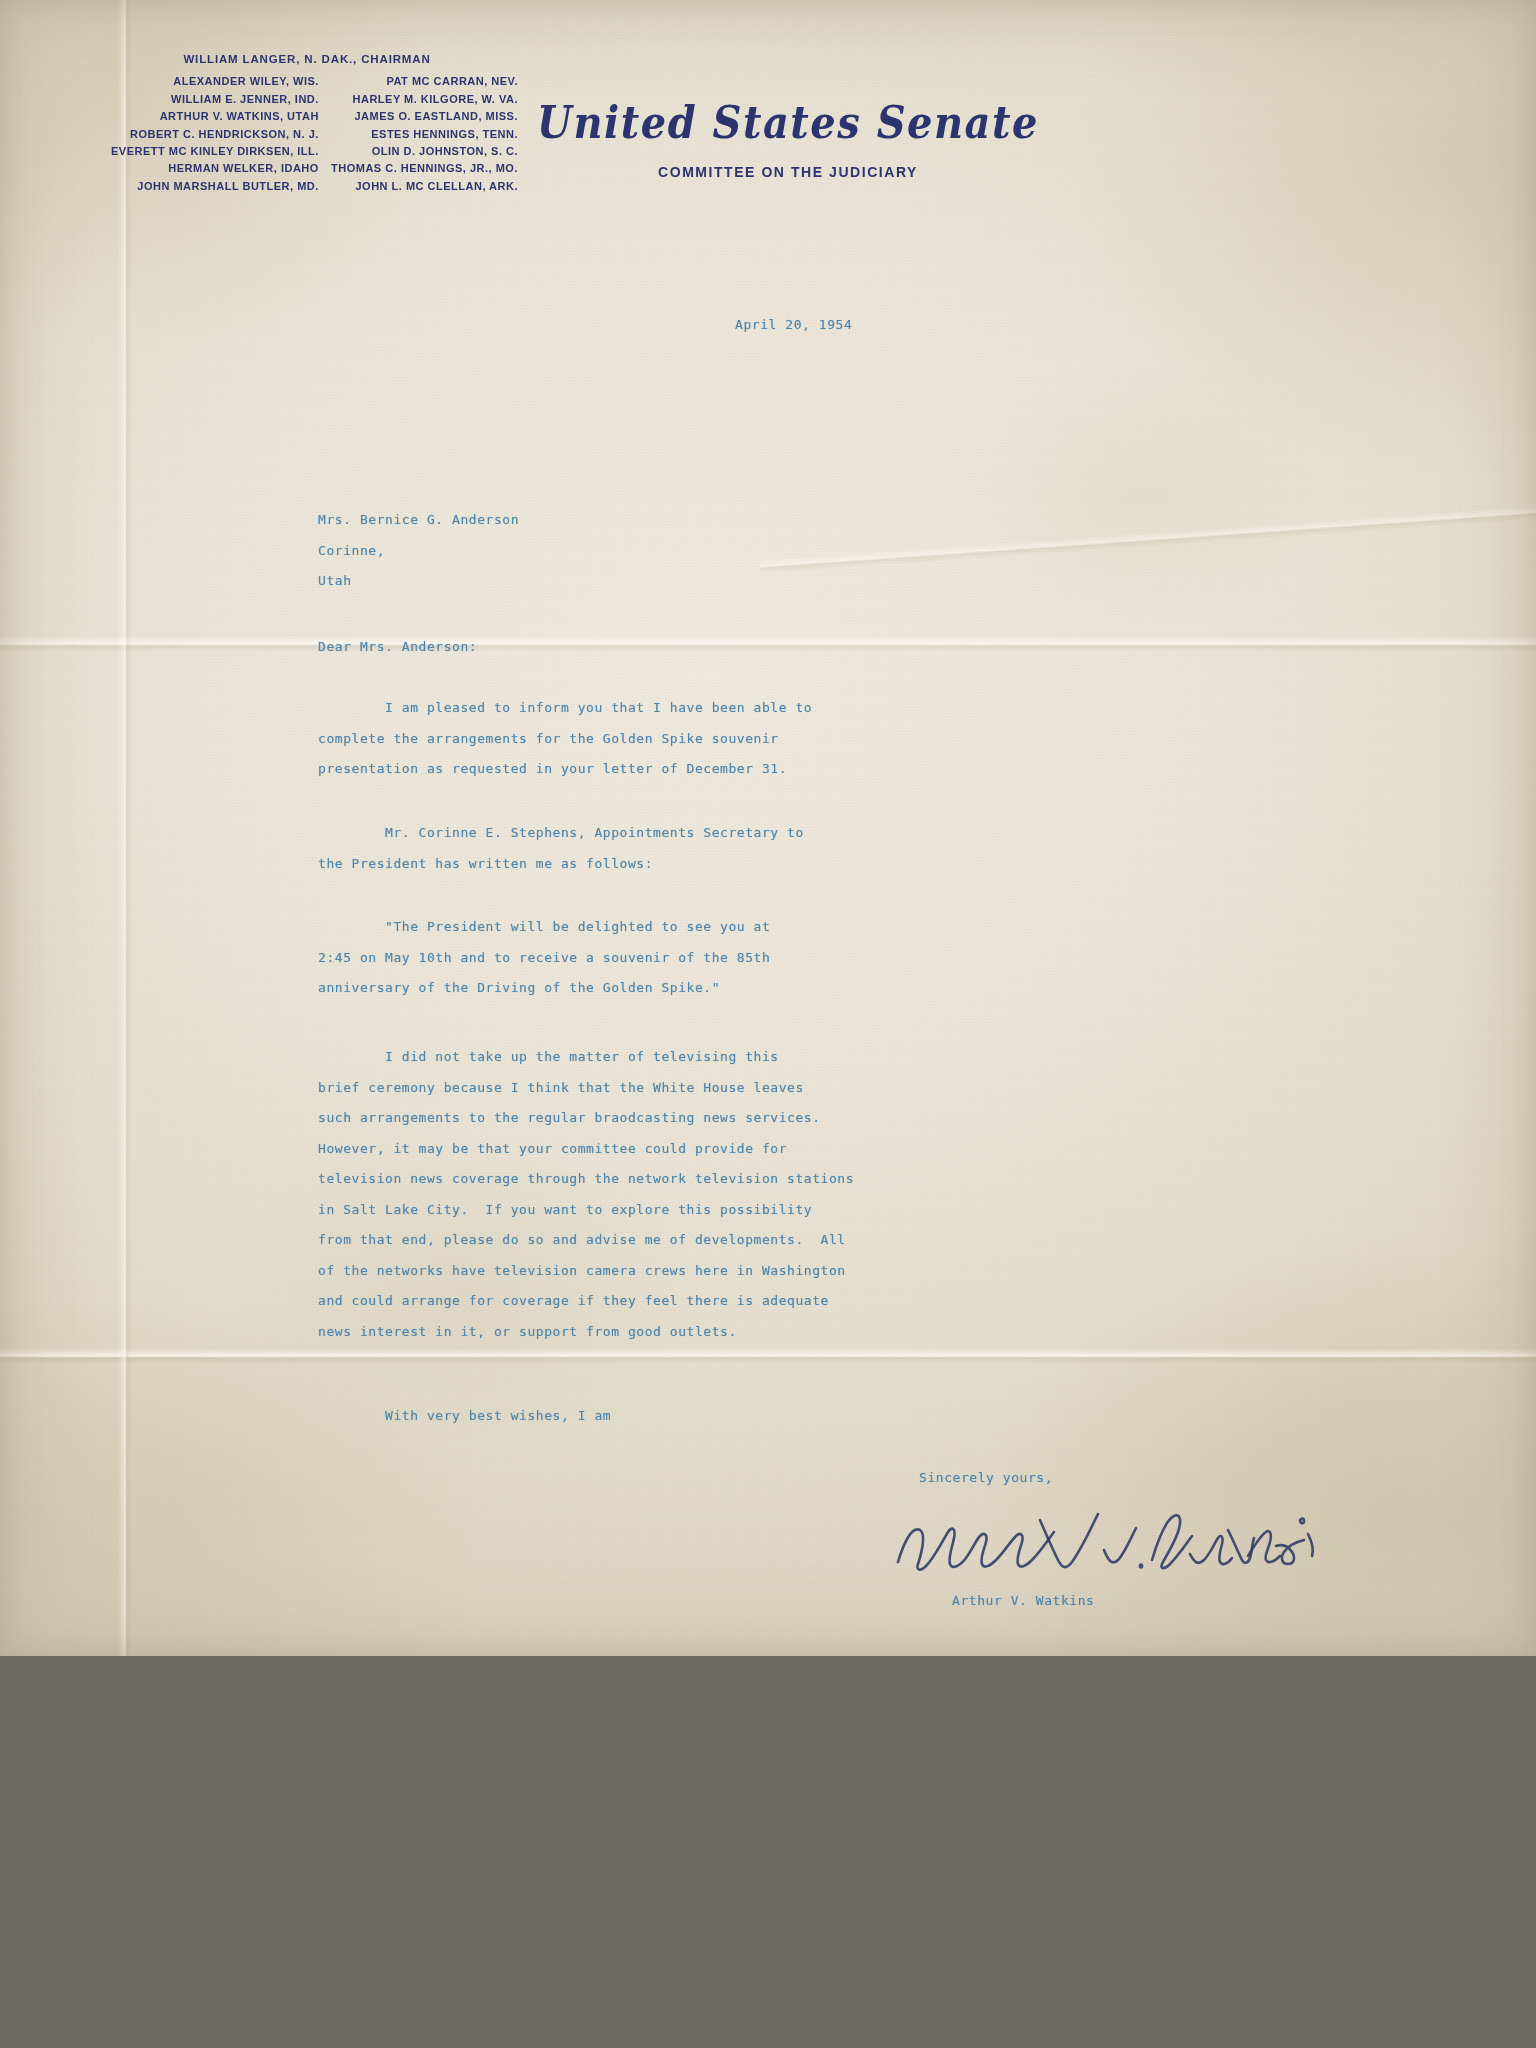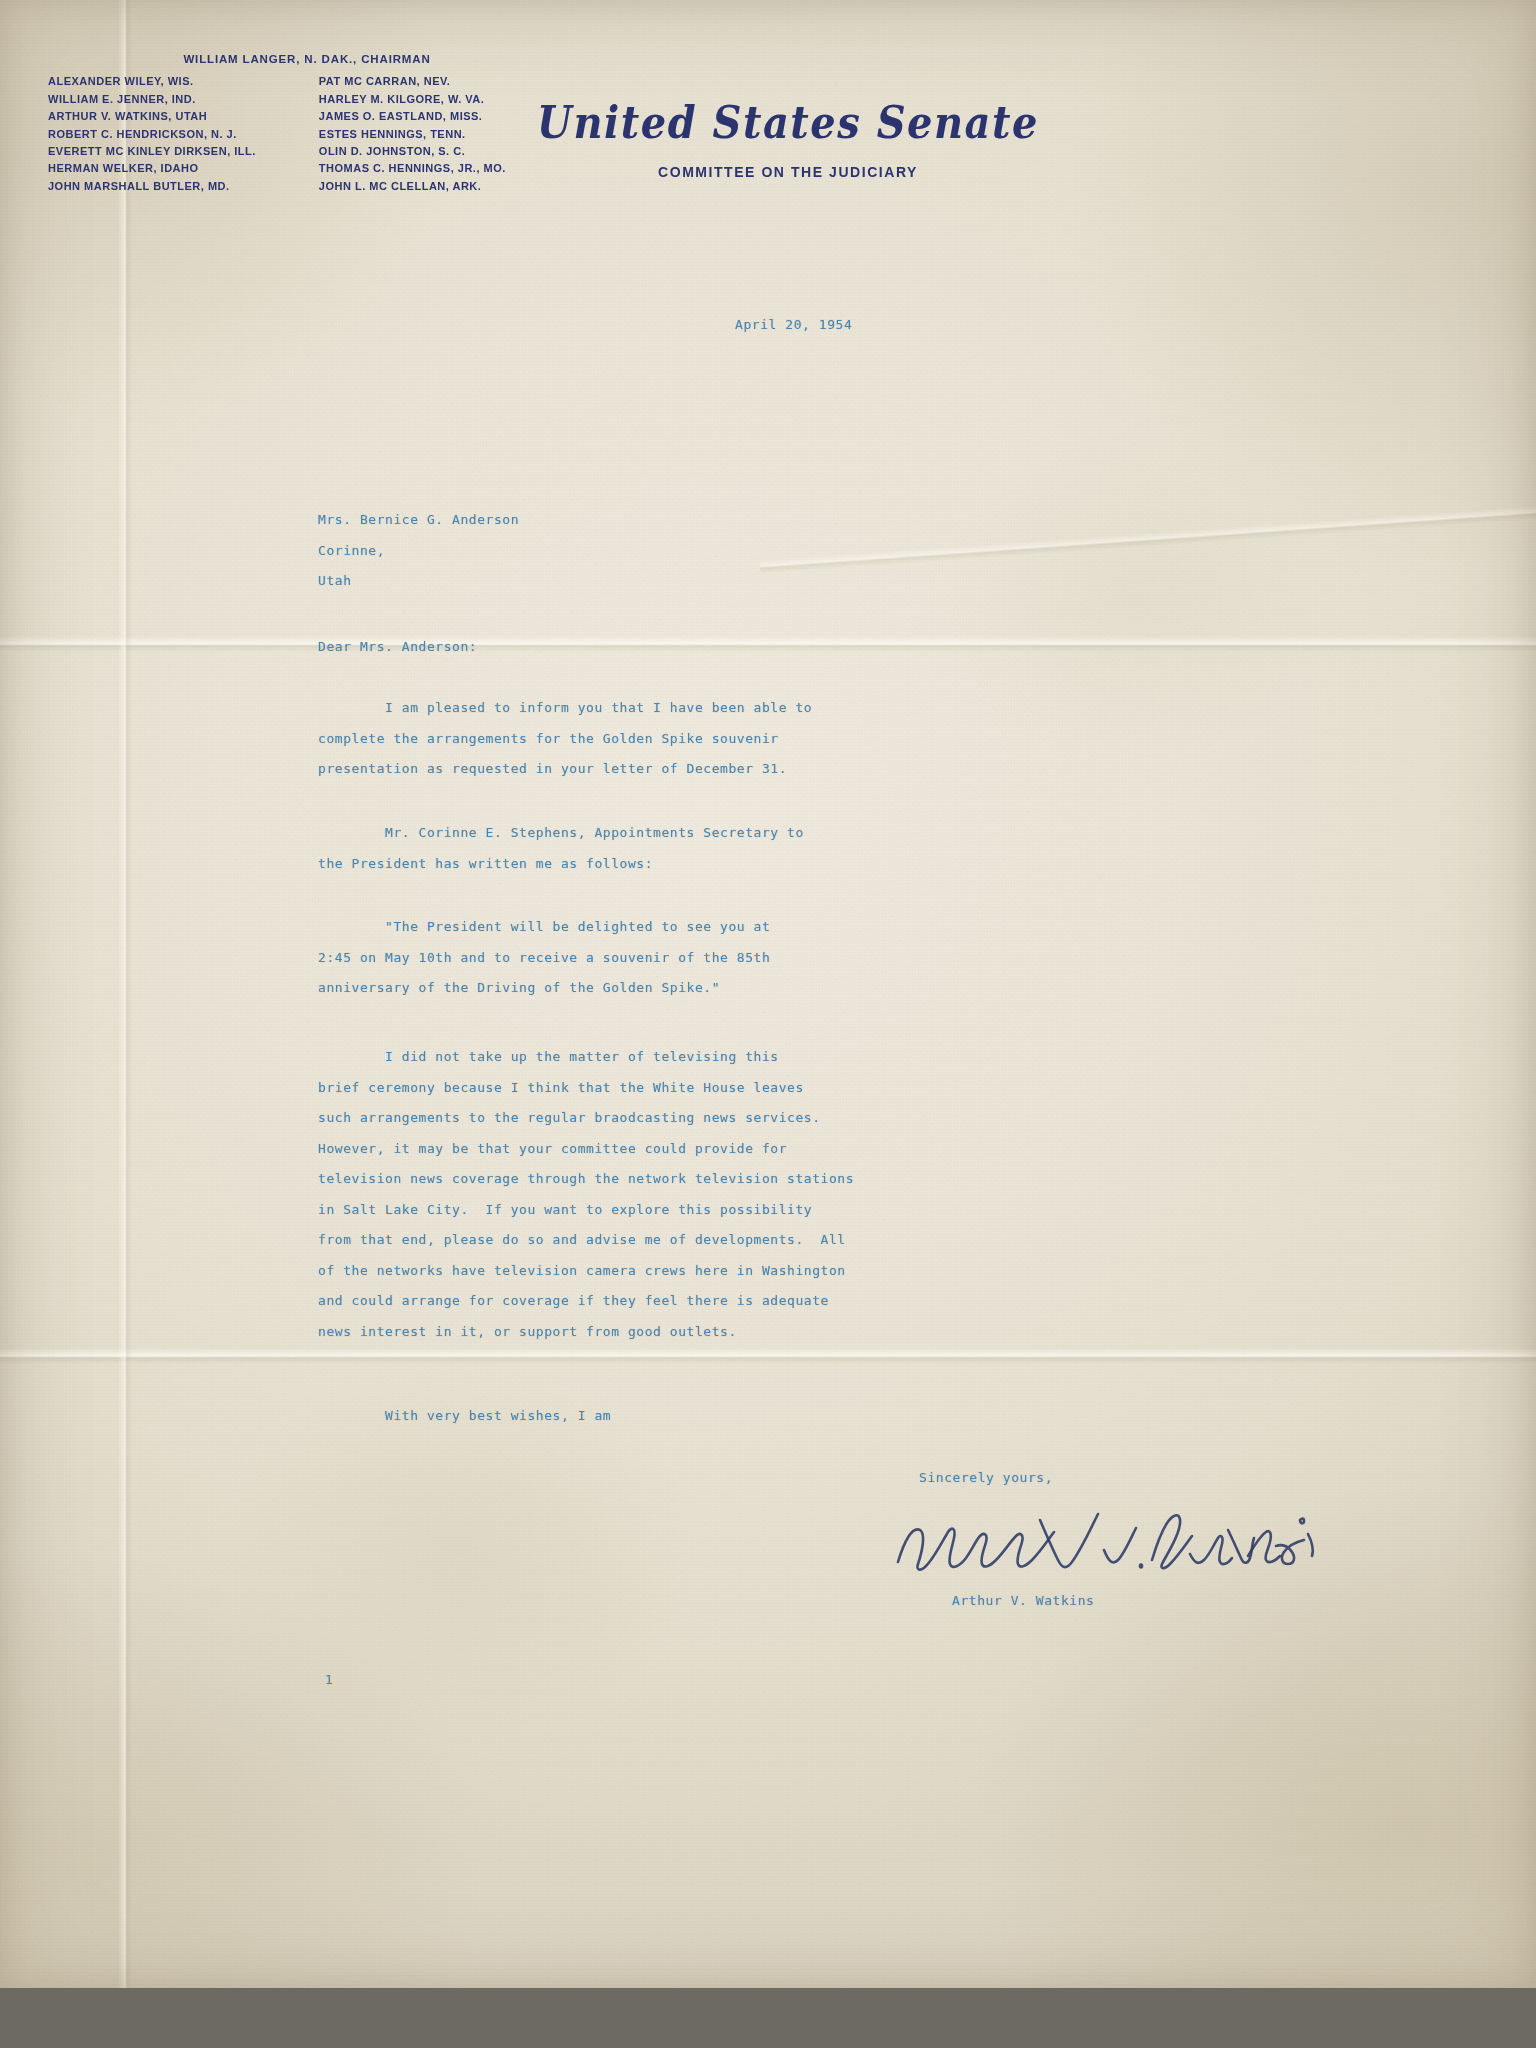--- a/index.html
+++ b/index.html
@@ -4,21 +4,21 @@
 <style>
   html, body {
     margin: 0;
     padding: 0;
     background: #6d6a63;
   }
 
   #page {
     position: relative;
     width: 1536px;
-    height: 1988px;
+    height: 1656px;
     margin: 0 auto;
     overflow: hidden;
     background: #e9e4d6;
     font-family: "Liberation Sans", sans-serif;
   }
 
   
   .paper-base {
     position: absolute;
     inset: 0;
@@ -113,20 +113,21 @@
     padding-left: 48px;
     white-space: nowrap;
   }
   .roster-cols {
     display: flex;
     margin-top: 7px;
   }
   .roster-col {
     display: flex;
     flex-direction: column;
+    align-items: flex-end;
   }
   .roster-col-left { width: 272px; }
   .roster-col-right { width: 200px; }
   .roster-name {
     font-size: 11px;
     font-weight: 700;
     letter-spacing: 0.5px;
     line-height: 1.58;
     white-space: nowrap;
   }

